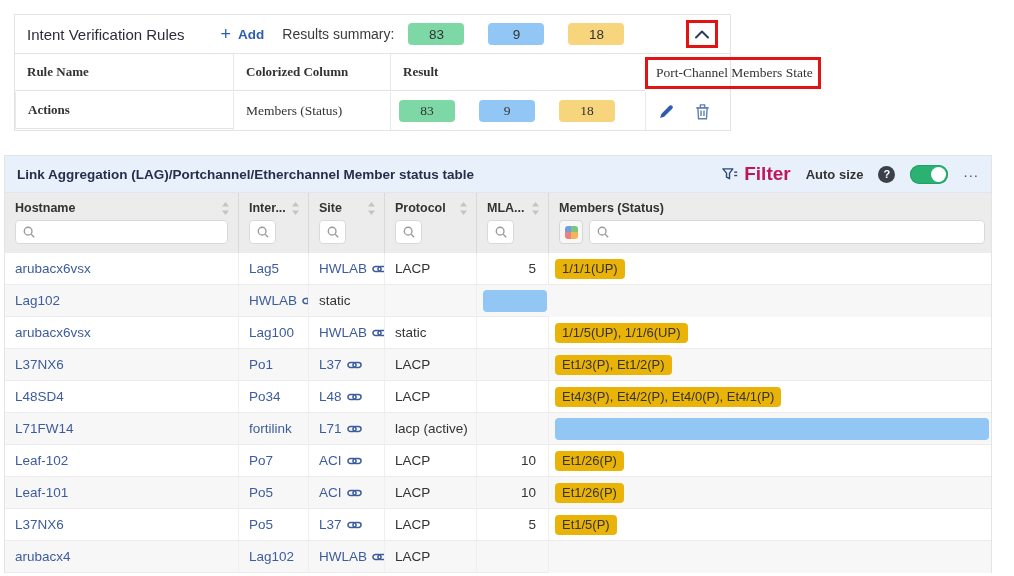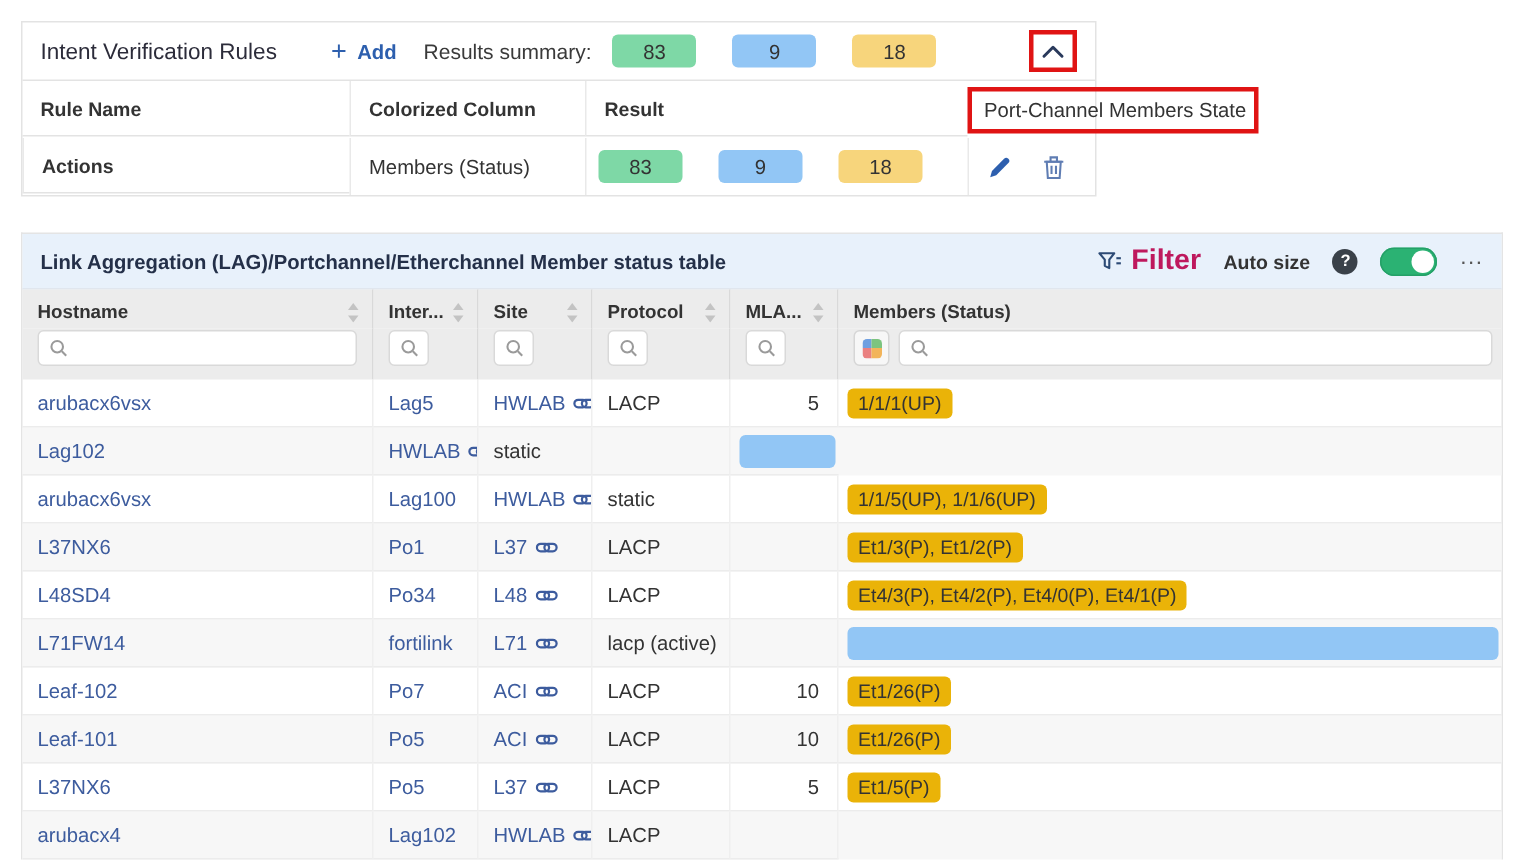--- a/index.html
+++ b/index.html
@@ -19,34 +19,34 @@
   .badge-row { display:flex; gap:24px; margin-left:14px; }
   .count-badge { width:56px; height:22px; border-radius:4px; display:flex;
     align-items:center; justify-content:center; font-size:13.5px; color:#333; }
   .count-badge.green { background:#7ed8a6; }
   .count-badge.blue  { background:#92c6f5; }
   .count-badge.yellow{ background:#f7d57c; }
   .collapse-hl { margin-left:auto; border:3px solid #e01414; width:32px; height:28px;
     display:flex; align-items:center; justify-content:center; cursor:pointer; }
 
   .rules-grid { display:grid; grid-template-columns:218px 157px 255px 1fr;
-    border-top:1px solid #e3e3e3; }
+    border-top:1px solid #e3e3e3;font-family:Liberation Serif, serif; }
   .rcell { padding:0 12px; display:flex; align-items:center; }
   .rcell.head { height:37px; font-size:13px; font-weight:700; color:#333;
     border-bottom:1px solid #e3e3e3; }
   .rcell.body { height:38px; font-size:13.5px; }
   .vline { border-left:1px solid #e9e9e9; }
   .rulename-hl { border:3px solid #e01414; padding:5px 5px 5px 8px; margin-left:-12px;
     font-size:13.5px; white-space:nowrap; }
   .rcell.body.name { padding-left:12px; }
   .actions { gap:20px; }
   .icon-btn { display:flex; align-items:center; cursor:pointer; background:none; border:none; padding:0; }
 
   
-  .lag-panel { position:absolute; left:14px; top:155px; width:988px;
+  .lag-panel { position:absolute; left:4px; top:155px; width:988px;
     border:1px solid #e4e4e4; border-bottom:none; background:#fff; }
   .lag-header { height:37px; background:#e8f1fb; display:flex; align-items:center;
     padding:0 12px; border-bottom:1px solid #e0e6ee; }
   .lag-title { font-size:13.5px; font-weight:700; color:#243049; }
   .lag-tools { margin-left:auto; display:flex; align-items:center; gap:15px; }
   .tool { display:flex; align-items:center; gap:6px; cursor:pointer; }
   .filter-label { font-size:19px; font-weight:700; color:#be185d; }
   .autosize-label { font-size:13px; font-weight:700; color:#333; }
   .help-circle { width:17px; height:17px; border-radius:50%; background:#3a4149;
     color:#fff; font-size:11px; font-weight:700; display:flex; align-items:center;

